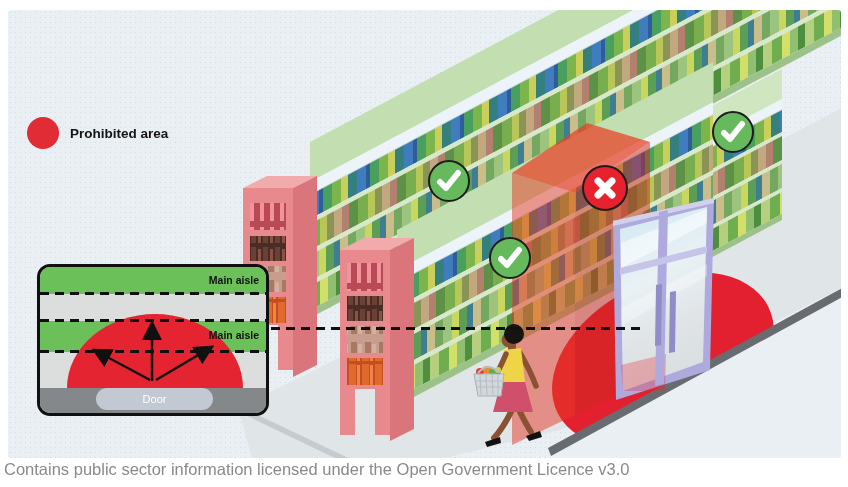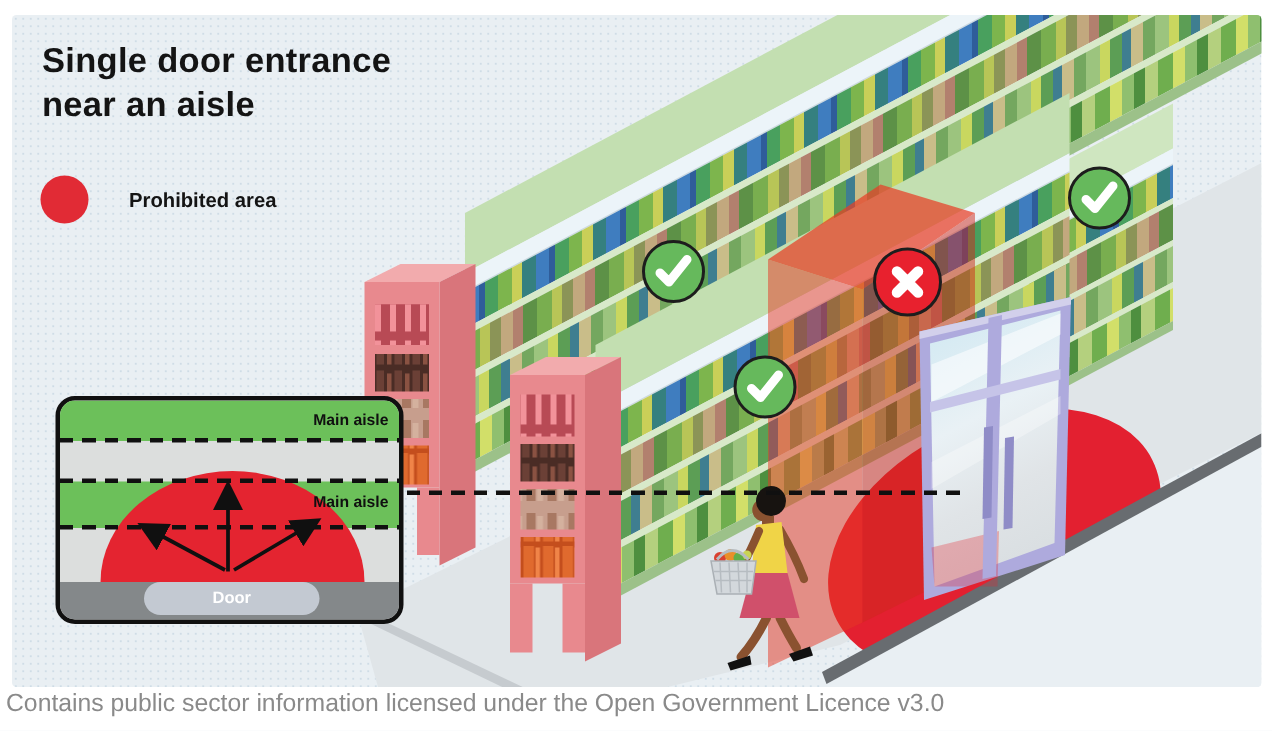--- a/index.html
+++ b/index.html
@@ -5,21 +5,21 @@
   html,body{margin:0;padding:0;background:#fff;font-family:"Liberation Sans",sans-serif;}
   #stage{position:relative;width:848px;height:487px;background:#fff;overflow:hidden;}
   
   #card{position:absolute;left:8px;top:10px;width:833px;height:448px;background:#e9eff3;
         background-image:radial-gradient(circle,rgba(175,198,214,.45) .8px,transparent .9px);
         background-size:5px 5px;border-radius:3px;overflow:hidden;}
   .abs{position:absolute;}
   svg{display:block;}
   
   #title{position:absolute;left:20px;top:16px;font-size:23px;line-height:29px;font-weight:bold;color:#141414;letter-spacing:.2px;}
-  .legend-row{position:absolute;left:19px;height:32px;display:flex;align-items:center;gap:27px;}
+  .legend-row{position:absolute;left:19px;height:32px;display:flex;align-items:center;gap:11px;}
   .legend-dot{width:32px;height:32px;border-radius:50%;flex:0 0 auto;}
   .legend-dot.red{background:#e12b35;}
   .legend-dot.green{background:#74c162;}
   .legend-label{font-size:13.5px;font-weight:bold;color:#141414;}
   
   .shelf-row{position:absolute;transform:skewY(-28deg);transform-origin:0 0;}
   .band{width:100%;}
   .panel{background:#c3dfb1;}
   .panel-light{background:#cfe6c0;}
   .white-shelf{background:#ecf4f9;border-bottom:1px solid #cdd9e0;}
@@ -41,21 +41,21 @@
   #inset{position:absolute;left:29px;top:254px;width:226px;height:146px;background:#dcdedd;
          border:3px solid #101010;border-radius:13px;overflow:hidden;box-sizing:content-box;}
   .inset-band{position:absolute;left:0;right:0;}
   .inset-green{background:#6cc05a;}
   .inset-dash{position:absolute;left:0;right:0;height:2.5px;z-index:5;
     background:repeating-linear-gradient(90deg,#101010 0 9px,transparent 9px 15px);}
   #inset-semi{position:absolute;left:27px;top:47px;width:176px;height:74px;background:#e42430;
     border-radius:88px 88px 0 0 / 74px 74px 0 0;z-index:4;}
   #inset-bottom{position:absolute;left:0;right:0;top:121px;height:25px;background:#84888a;z-index:6;}
   #inset-door{position:absolute;left:56px;top:121px;width:117px;height:22px;background:#c3c9d2;z-index:7;
-    display:flex;align-items:center;justify-content:center;font-size:11px;font-weight:bold;color:#ffffff;border-radius:11px;}
+    display:flex;align-items:center;justify-content:center;font-size:11px;font-weight:normal;color:#ffffff;border-radius:11px;}
   .aisle-label{position:absolute;right:7px;font-size:10.5px;font-weight:bold;color:#101010;z-index:6;}
   
   #footer{position:absolute;left:4px;top:460px;font-size:16.5px;color:#8a8a8a;text-align:right;}
 </style>
 </head>
 <body>
 
 <div id="stage">
   <div id="card">
 
@@ -245,24 +245,20 @@
             <marker id="ah" markerWidth="8" markerHeight="8" refX="6" refY="4" orient="auto">
               <path d="M0,0 L8,4 L0,8 Z" fill="#101010"></path>
             </marker>
           </defs>
         <line x1="112" y1="114" x2="112" y2="58" stroke="#101010" stroke-width="2.5" marker-end="url(#ah)"></line>
         <line x1="110" y1="113" x2="56" y2="84" stroke="#101010" stroke-width="2.5" marker-end="url(#ah)"></line>
         <line x1="116" y1="113" x2="170" y2="81" stroke="#101010" stroke-width="2.5" marker-end="url(#ah)"></line>
       </svg>
     </div>
 
-    <div id="title">
-      <div>Single door entrance</div>
-      <div>near an aisle</div>
-    </div>
     <div class="legend-row" style="top:107px">
       <div class="legend-dot red"></div>
       <div class="legend-label">Prohibited area</div>
     </div>
   </div>
 
   <div id="footer">Contains public sector information licensed under the Open Government Licence v3.0</div>
 </div>
 
 </body></html>

